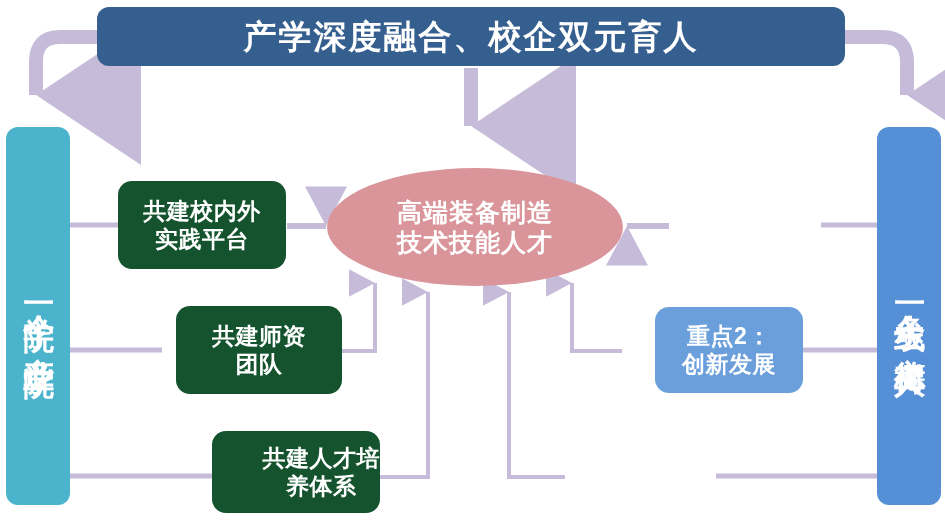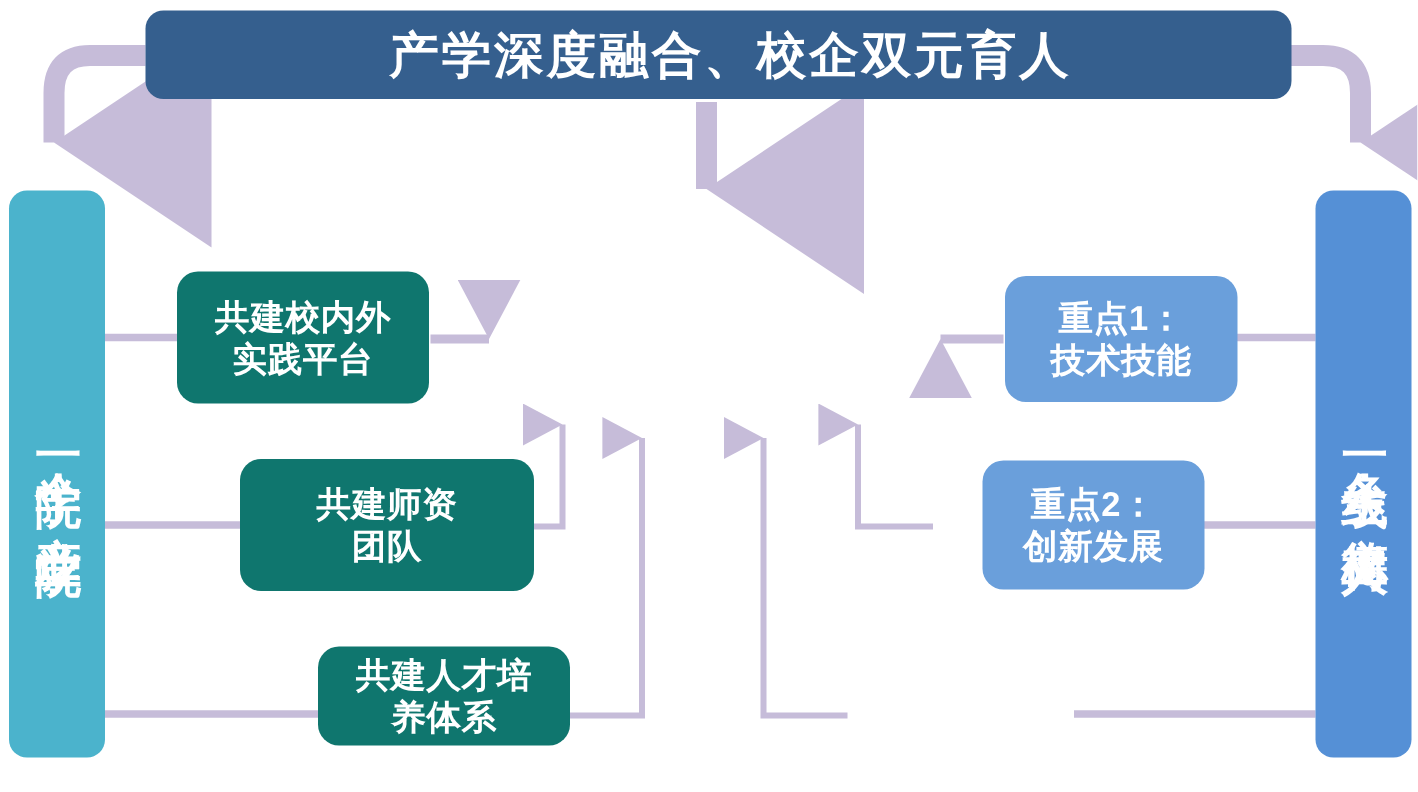--- a/index.html
+++ b/index.html
@@ -32,21 +32,20 @@
     left: 97px;
     top: 7px;
     width: 748px;
     height: 59px;
     background: #355f8e;
     border-radius: 12px;
     display: flex;
     align-items: center;
     justify-content: center;
     z-index: 5;
-    padding-left: 16px;
   }
   .title-banner .txt {
     color: #ffffff;
     font-size: 33px;
     font-weight: bold;
     letter-spacing: 2px;
     line-height: 1;
     white-space: nowrap;
   }
 
@@ -116,26 +115,26 @@
   }
   .node .txt {
     color: #ffffff;
     font-size: 23px;
     font-weight: bold;
     text-align: center;
     line-height: 1.22;
     letter-spacing: 0.5px;
     white-space: pre-line;
   }
-  .node.teal { background: #0f766e; }
+  .node.teal { background: #14532d; }
   .node.blue { background: #6a9fdb; }
 
   .node-l1 { left: 118px; top: 181px; width: 168px; height: 88px; }
-  .node-l2 { left: 160px; top: 306px; width: 196px; height: 88px; }
-  .node-l3 { left: 212px; top: 431px; width: 168px; height: 66px; }
+  .node-l2 { left: 176px; top: 306px; width: 166px; height: 88px; }
+  .node-l3 { left: 212px; top: 431px; width: 168px; height: 82px; justify-content: flex-end; }
 
   .node-r1 { left: 670px; top: 184px; width: 155px; height: 84px; }
   .node-r2 { left: 623px; top: 307px; width: 148px; height: 86px; margin-left: 32px; }
   .node-r3 { left: 564px; top: 431px; width: 155px; height: 90px; }
 </style>
 </head>
 <body>
 
 <div id="canvas">
 
@@ -206,36 +205,36 @@
   </div>
 
   <div class="pillar pillar-left">
     <span class="vtxt">一个学院：产业学院</span>
   </div>
 
   <div class="pillar pillar-right">
     <span class="vtxt">一条主线：立德树人</span>
   </div>
 
+  <div class="center-ellipse">
+    <span class="txt">高端装备制造
+技术技能人才</span>
+  </div>
 
   <div class="node teal node-l1">
     <span class="txt">共建校内外
 实践平台</span>
   </div>
   <div class="node teal node-l2">
     <span class="txt">共建师资
 团队</span>
   </div>
   <div class="node teal node-l3">
     <span class="txt">共建人才培
 养体系</span>
   </div>
 
-  <div class="node blue node-r1">
-    <span class="txt">重点1：
-技术技能</span>
-  </div>
   <div class="node blue node-r2">
     <span class="txt">重点2：
 创新发展</span>
   </div>
 
 </div>
 
 </body></html>

